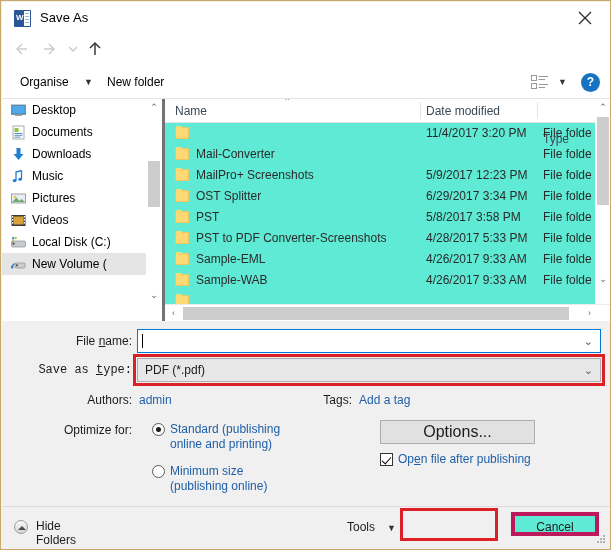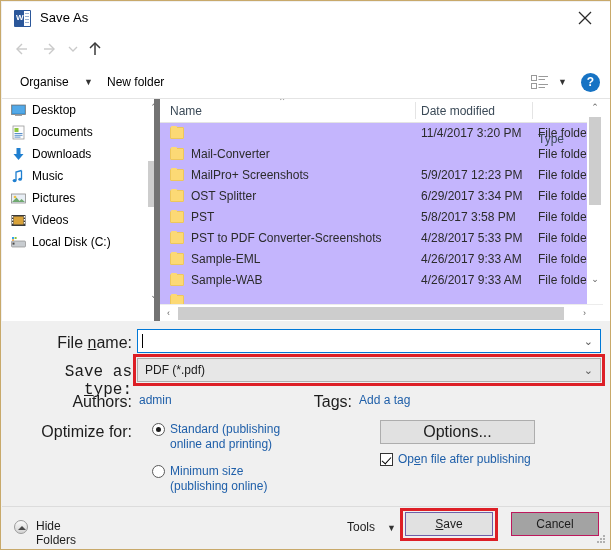--- a/index.html
+++ b/index.html
@@ -253,24 +253,24 @@
   .sb-thumb {
     position: absolute;
     left: 2px; top: 62px;
     width: 12px; height: 46px;
     background: #cdcdcd;
   }
 
   
   .filelist {
     position: absolute;
-    left: 152px; top: 0;
+    left: 160px; top: 0;
     width: 449px; height: 222px;
-    background: #c4b5fd;
-    border-left: 6px solid #737373;
+    background: #5eead4;
+    border-left: 3px solid #737373;
     box-sizing: border-box;
     overflow: hidden;
   }
   .col-header {
     position: absolute;
     left: 0; top: 0;
     width: 449px; height: 24px;
     background: #ffffff;
     border-bottom: 1px solid #e4e4e4;
     box-sizing: border-box;
@@ -354,21 +354,21 @@
 
   
   .form-area {
     position: absolute;
     left: 1px; top: 320px;
     width: 609px; height: 188px;
     background: #f0f0f0;
   }
   .lbl {
     position: absolute;
-    font-size: 16px;
+    font-size: 12px;
     color: #1c1c1c;
     text-align: right;
   }
   .lbl u { text-decoration: underline; }
 
   .filename-lbl { left: 30px; top: 13px; width: 100px; }
   .filename-box {
     position: absolute;
     left: 135px; top: 8px;
     width: 464px; height: 24px;
@@ -538,22 +538,22 @@
     left: 399px; top: 507px;
     width: 98px; height: 33px;
     border: 3px solid #dd1f26;
     box-sizing: border-box;
     pointer-events: none;
   }
   .cancel-btn {
     position: absolute;
     left: 510px; top: 511px;
     width: 88px; height: 24px;
-    background: #a3a3a3;
-    border: 1px solid #be185d;
+    background: #5eead4;
+    border: 4px solid #be185d;
     box-sizing: border-box;
     font-size: 12px;
     color: #1c1c1c;
     text-align: center;
     line-height: 22px;
   }
   .grip {
     position: absolute;
     right: 4px; bottom: 3px;
     width: 10px; height: 10px;
@@ -725,20 +725,31 @@
         <span class="side-ico">
           <svg width="15" height="15" viewBox="0 0 15 15">
             <rect x="0.5" y="6" width="14" height="6" rx="1" fill="#c8ccd0" stroke="#8c8c8c" stroke-width="0.7"></rect>
             <rect x="1.5" y="7.6" width="2" height="2" fill="#4a4a4a"></rect>
             <rect x="1" y="2" width="2" height="2" fill="#2ea3f2"></rect>
             <rect x="3.6" y="2" width="2" height="2" fill="#8cc63f"></rect>
             <rect x="1" y="4.3" width="2" height="1.4" fill="#f0a030"></rect>
           </svg>
         </span>
         <span>Local Disk (C:)</span>
+      </div>
+      <div class="side-item selected">
+        <span class="side-ico">
+          <svg width="15" height="15" viewBox="0 0 15 15">
+            <rect x="4" y="6" width="10" height="5" rx="0.8" fill="#c8ccd0" stroke="#8c8c8c" stroke-width="0.7"></rect>
+            <rect x="5" y="7.4" width="1.8" height="1.8" fill="#4a4a4a"></rect>
+            <path d="M0.6 9.5 L3.6 6.5" stroke="#2b7ab8" stroke-width="1.2"></path>
+            <circle cx="1.2" cy="10.2" r="1.2" fill="#2b7ab8"></circle>
+          </svg>
+        </span>
+        <span>New Volume (</span>
       </div>
 
       <div class="sidebar-scroll">
         <div class="sb-arrow" style="top:0">⌃</div>
         <div class="sb-thumb"></div>
         <div class="sb-arrow" style="top:188px">⌄</div>
       </div>
     </div>
 
     <div class="filelist">
@@ -874,17 +885,16 @@
     <div class="grip">
       <i style="left:6px;top:0"></i>
         <i style="left:3px;top:3px"></i>
         <i style="left:6px;top:3px"></i>
       <i style="left:0;top:6px"></i>
         <i style="left:3px;top:6px"></i>
         <i style="left:6px;top:6px"></i>
     </div>
   </div>
 
-  <div class="save-btn"><u>S</u><span>ave</span></div>
   <div class="redbox-save"></div>
   <div class="cancel-btn">Cancel</div>
 
 </div>
 
 </body></html>

